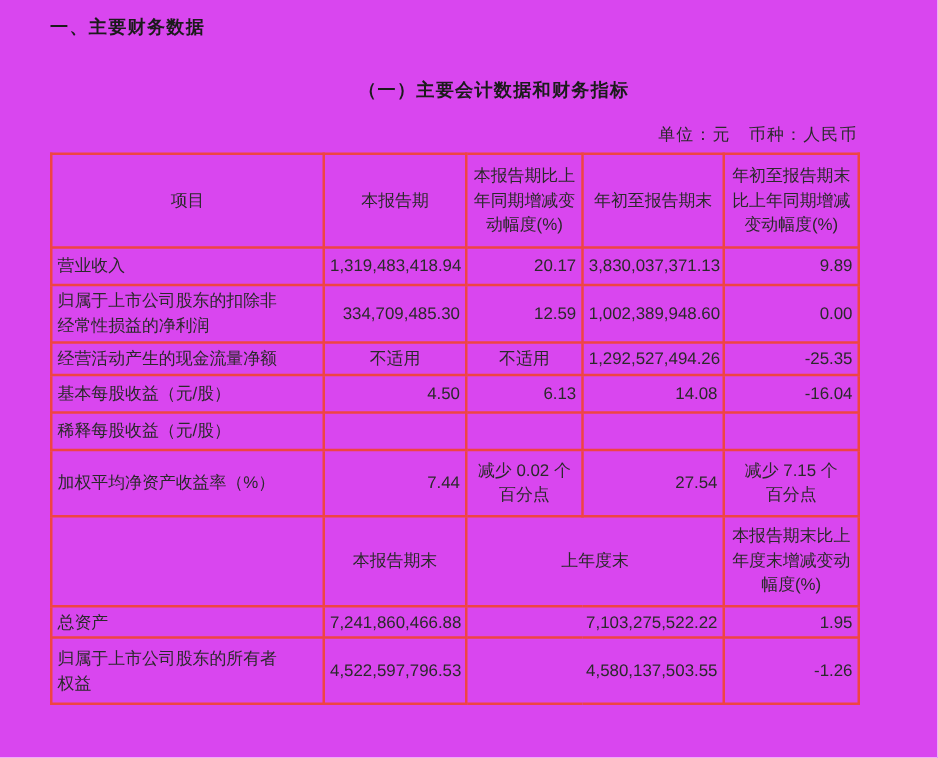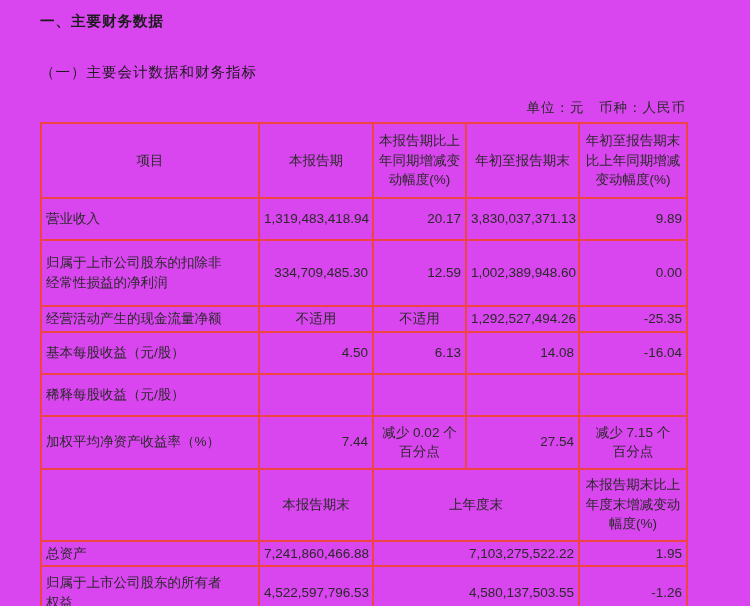--- a/index.html
+++ b/index.html
@@ -20,24 +20,25 @@
   }
   .doc-title {
     font-size: 14.5px;
     font-weight: bold;
     color: #1b1b1b;
     letter-spacing: 1px;
     margin: 0;
   }
   .doc-subtitle {
     font-size: 14.5px;
-    font-weight: normal;
+    font-weight: bold;
     color: #1b1b1b;
     letter-spacing: 1px;
     margin: 32px 0 0 0;
+    text-align: center;
   }
   .unit-note {
     width: 646px;
     text-align: right;
     font-size: 13.5px;
     color: #2a2a2a;
     margin-top: 17px;
     letter-spacing: 1px;
   }
   table.fin {
@@ -69,23 +70,23 @@
     text-align: right;
     font-size: 12.5px;
     font-family: "Liberation Sans", "DejaVu Sans", sans-serif;
     white-space: nowrap;
   }
   td.txt {
     text-align: center;
     font-size: 13.5px;
   }
   tr.h-head1 { height: 75px; }
-  tr.h-sm    { height: 42px; }
+  tr.h-sm    { height: 30px; }
   tr.h-md    { height: 16px; }
-  tr.h-lg    { height: 66px; }
+  tr.h-lg    { height: 46px; }
   tr.h-xl    { height: 53px; }
   tr.h-head2 { height: 72px; }
 </style>
 </head>
 <body>
 
 <div class="page">
 
   <h1 class="doc-title">一、主要财务数据</h1>
 

